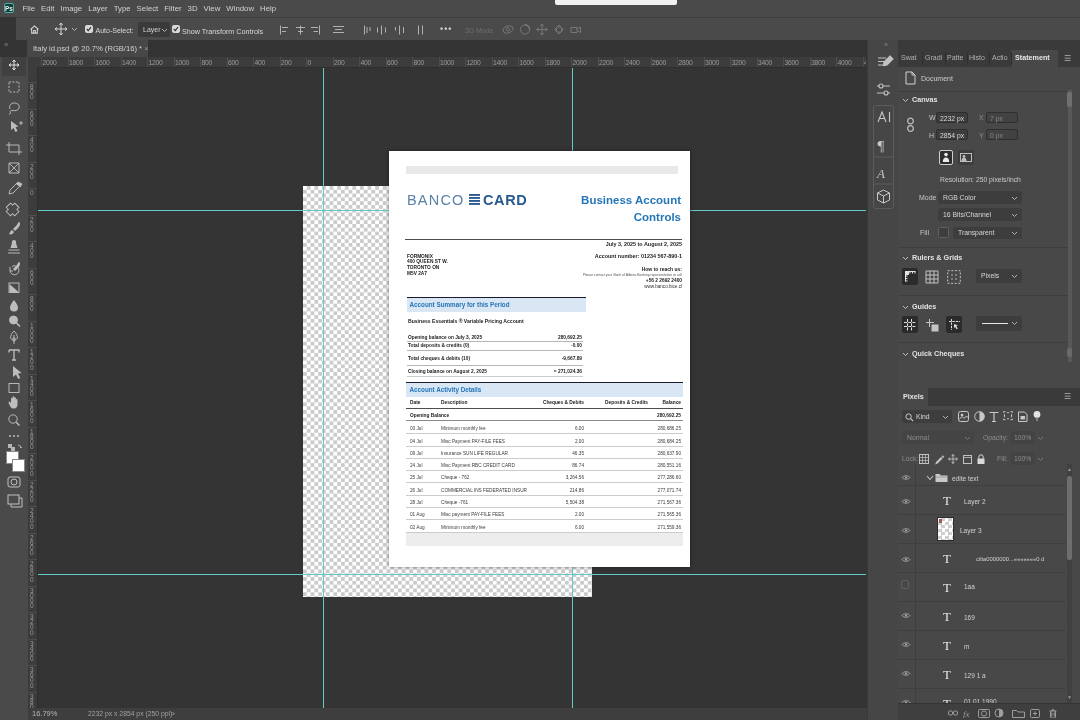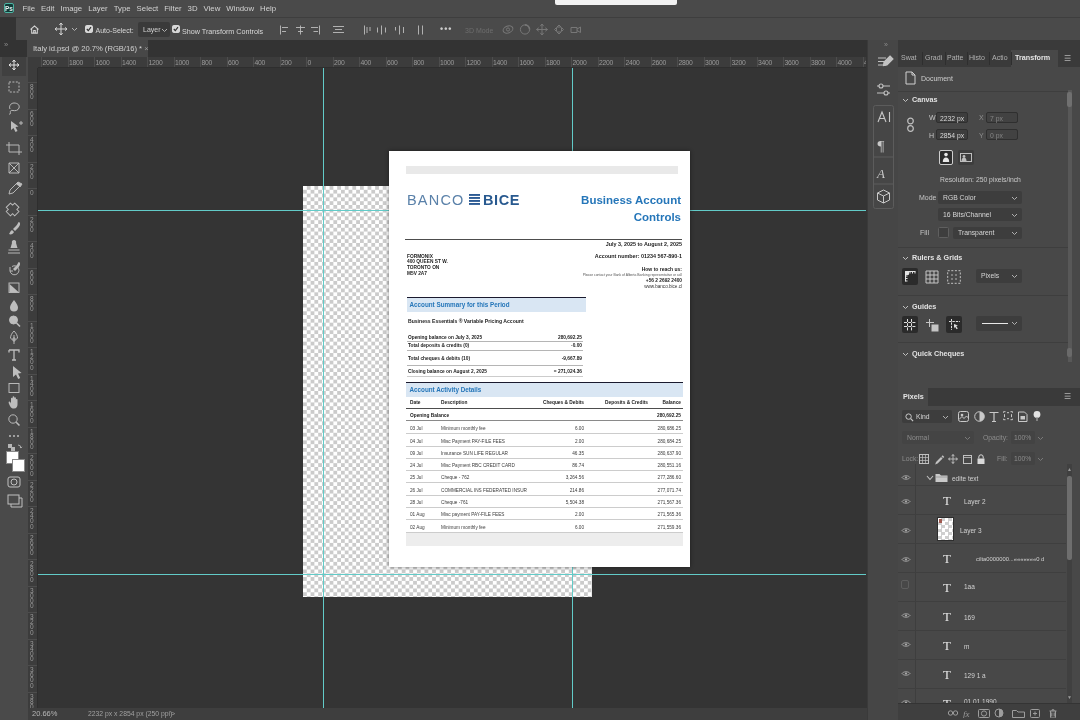--- a/index.html
+++ b/index.html
@@ -137,21 +137,21 @@
 
       <div class="abs" style="left:18px;top:41px;font-size:14.5px;color:#5a81a9;letter-spacing:1.2px;">BANCO</div>
       <svg class="abs" style="left:80px;top:43px;" width="11" height="11" viewBox="0 0 11 11">
           <g fill="#2c5b94">
             <rect x="0" y="0" width="11" height="1.9"></rect>
             <rect x="0" y="3" width="11" height="1.9"></rect>
             <rect x="0" y="6" width="11" height="1.9"></rect>
             <rect x="0" y="9" width="11" height="1.9"></rect>
           </g>
         </svg>
-      <div class="abs" style="left:94px;top:41px;font-size:14.5px;color:#28598f;font-weight:bold;letter-spacing:0.6px;">BICE</div>
+      <div class="abs" style="left:94px;top:41px;font-size:14.5px;color:#28598f;font-weight:bold;letter-spacing:0.6px;">CARD</div>
       <div class="abs" style="right:9px;top:43px;font-size:11.5px;color:#2576b9;font-weight:bold;">Business Account</div>
       <div class="abs" style="right:9px;top:60px;font-size:11.5px;color:#2576b9;font-weight:bold;">Controls</div>
       <div class="abs" style="left:16px;top:87.6px;width:277px;height:1px;background:#4d4d4d;"></div>
       <div class="abs db" style="right:8px;top:89.5px;font-size:5.4px;">July 3, 2025 to August 2, 2025</div>
       <div class="abs db" style="right:8px;top:101.5px;font-size:5.4px;">Account number: 01234 567-890-1</div>
       <div class="abs db" style="left:18px;top:102.5px;">FORMONIX</div>
       <div class="abs db" style="left:18px;top:108.2px;">400 QUEEN ST W.</div>
       <div class="abs db" style="left:18px;top:113.9px;">TORONTO ON</div>
       <div class="abs db" style="left:18px;top:119.6px;">M5V 2A7</div>
       <div class="abs db" style="right:8px;top:114.5px;font-size:5px;">How to reach us:</div>
@@ -448,21 +448,21 @@
     <div class="abs" style="left:12px;top:402px;width:13px;height:13px;background:#fff;border:1px solid #888;"></div>
     <svg class="abs" style="left:0;top:418px;" width="28" height="100" viewBox="0 0 28 100" fill="none" stroke="#c0c0c0" stroke-width="1">
       <rect x="8" y="2" width="12" height="10" rx="2"></rect>
         <circle cx="14" cy="7" r="3"></circle>
       <rect x="8" y="20" width="11" height="9"></rect>
         <path d="M11 29 v3 h11 v-9 h-3"></path>
     </svg>
   </div>
 
   <div class="abs" id="statusbar" style="left:28px;top:708px;width:1052px;height:12px;background:#3e3e3e;color:#b5b5b5;font-size:7.5px;line-height:12px;">
-    <span style="position:absolute;left:4px;">20.66%</span>
+    <span style="position:absolute;left:4px;">16.79%</span>
     <span style="position:absolute;left:60px;color:#a0a0a0;font-size:6.8px;">2232 px x 2854 px (250 ppi)</span>
     <span style="position:absolute;left:143px;color:#a0a0a0;font-size:7px;">&gt;</span>
   </div>
 
   <div class="abs" id="dockstrip" style="left:867px;top:40px;width:31px;height:680px;background:#464646;border-left:1px solid #3a3a3a;">
     <div class="abs dim" style="left:16px;top:1px;font-size:7px;">»</div>
     <svg class="abs" style="left:0;top:12px;" width="31" height="170" viewBox="0 0 31 170" fill="none" stroke="#c2c2c2" stroke-width="1.1">
 
       <path d="M10 6 h8 M10 9.5 h6 M10 13 h8"></path>
       <path d="M22 4 l3 3 l-6 6 l-3.5 0.5 l0.5 -3.5 z" fill="#c2c2c2"></path>
@@ -489,21 +489,21 @@
   <div class="abs" id="rightpanel" style="left:898px;top:40px;width:182px;height:680px;background:#484848;">
 
     <div class="abs" style="left:0;top:0;width:182px;height:10px;background:#3a3a3a;"></div>
     <div class="abs" style="left:0;top:10px;width:182px;height:17px;background:#3a3a3a;"></div>
     <div class="abs" style="left:113px;top:10px;width:47px;height:17px;background:#484848;"></div>
     <div class="abs ptab" style="left:3px;top:14px;">Swat</div>
     <div class="abs ptab" style="left:27px;top:14px;">Gradi</div>
     <div class="abs ptab" style="left:49px;top:14px;">Patte</div>
     <div class="abs ptab" style="left:71px;top:14px;">Histo</div>
     <div class="abs ptab" style="left:94px;top:14px;">Actio</div>
-    <div class="abs" style="left:117px;top:13px;font-size:7.2px;color:#e6e6e6;font-weight:bold;">Transform</div>
+    <div class="abs" style="left:117px;top:13px;font-size:7.2px;color:#e6e6e6;font-weight:bold;">Statement</div>
     <div class="abs" style="left:166px;top:14px;color:#b5b5b5;font-size:8px;">☰</div>
     <div class="abs tabdiv" style="left:23.5px;"></div>
     <div class="abs tabdiv" style="left:46.5px;"></div>
     <div class="abs tabdiv" style="left:68.5px;"></div>
     <div class="abs tabdiv" style="left:90.5px;"></div>
     <div class="abs tabdiv" style="left:112.5px;"></div>
 
     <svg class="abs" style="left:7px;top:31px;" width="11" height="14" viewBox="0 0 11 14" fill="none" stroke="#d0d0d0" stroke-width="1">
         <path d="M1 1 h6 l3 3 v9 h-9 z M7 1 v3 h3"></path>
       </svg>

